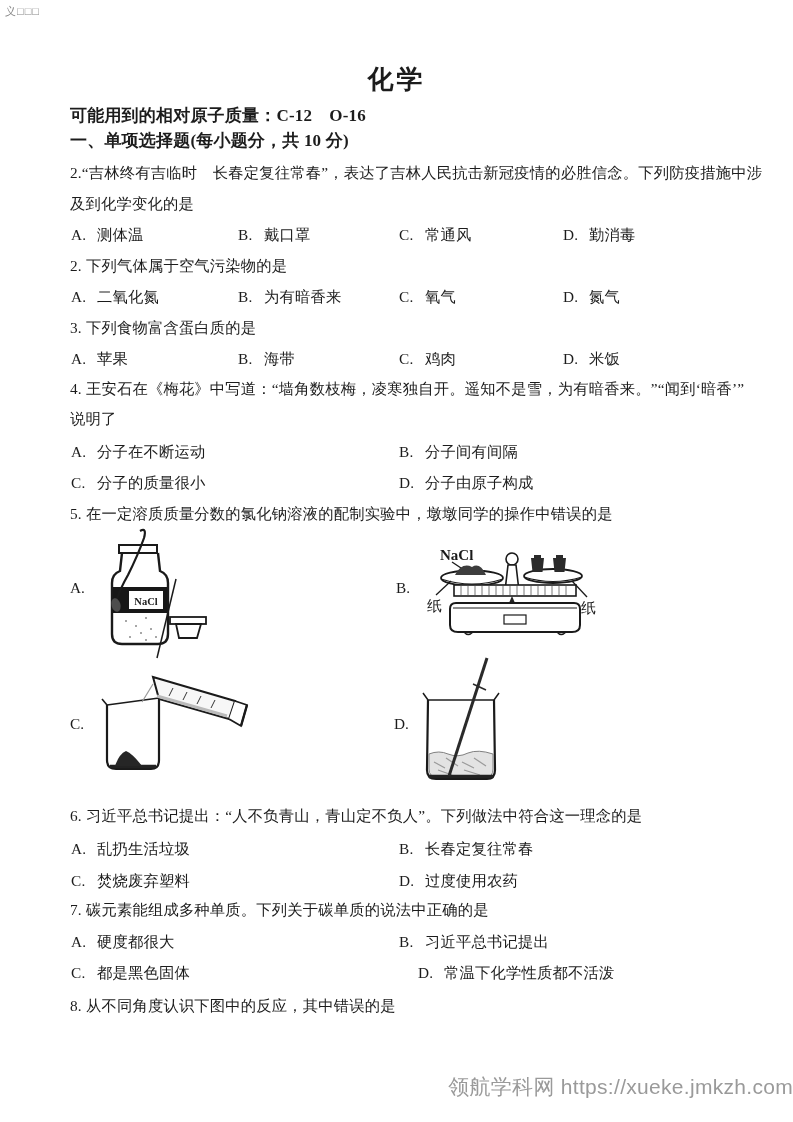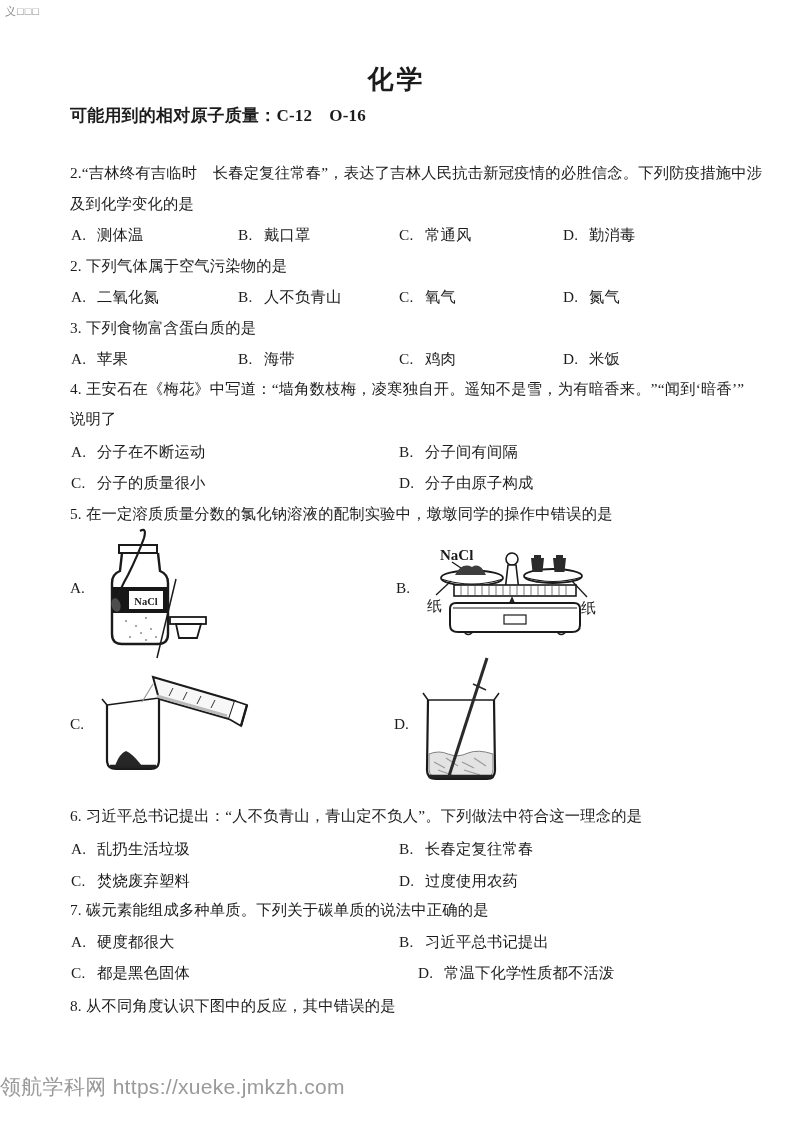--- a/index.html
+++ b/index.html
@@ -7,51 +7,52 @@
         font-family:"Liberation Serif","DejaVu Serif",serif;color:#1c1c1c;}
   .title{position:absolute;top:62px;left:0;width:100%;text-align:center;
          font-size:26px;font-weight:bold;letter-spacing:3px;}
   .tline{position:absolute;left:70px;font-size:15.3px;white-space:pre;letter-spacing:0.2px;}
   .hline{position:absolute;left:70px;font-size:17px;white-space:pre;font-weight:bold;letter-spacing:0.2px;}
   .orow{position:absolute;left:0;width:653px;height:22px;}
   .opt{position:absolute;top:0;font-size:15.3px;white-space:pre;letter-spacing:0.2px;}
   .ok{display:inline-block;min-width:18px;margin-right:8px;}
   .fig{position:absolute;text-align:right;}
   .fig-label{position:absolute;font-size:15.3px;}
-  .footer{position:absolute;top:1073px;left:0;width:100%;text-align:left;
+  .footer{position:absolute;top:1073px;left:0;width:100%;text-align:right;
           font-family:"Liberation Sans","DejaVu Sans",sans-serif;
           font-size:21px;color:#9a9a9a;letter-spacing:0.3px;}
   .corner{position:absolute;left:5px;top:4px;font-size:11px;color:#333;opacity:.6;
           font-family:"Liberation Sans","DejaVu Sans",sans-serif;letter-spacing:1px;}
   svg text{font-family:"Liberation Serif","DejaVu Serif",serif;}
 </style>
 </head>
 <body>
 
 <div class="page">
 
   <div class="corner">义□□□</div>
 
   <div class="title">化学</div>
 
   <div class="hline" style="top:104px">可能用到的相对原子质量：C-12　O-16</div>
+  <div class="hline" style="top:129px">一、单项选择题(每小题分，共 10 分)</div>
 
   <div class="tline" style="top:163px">2.“吉林终有吉临时　长春定复往常春”，表达了吉林人民抗击新冠疫情的必胜信念。下列防疫措施中涉</div>
   <div class="tline" style="top:194px">及到化学变化的是</div>
   <div class="orow" style="top:225px">
     <span class="opt" style="left:71px"><span class="ok">A.</span><span>测体温</span></span>
     <span class="opt" style="left:238px"><span class="ok">B.</span><span>戴口罩</span></span>
     <span class="opt" style="left:399px"><span class="ok">C.</span><span>常通风</span></span>
     <span class="opt" style="left:563px"><span class="ok">D.</span><span>勤消毒</span></span>
   </div>
 
   <div class="tline" style="top:256px">2. 下列气体属于空气污染物的是</div>
   <div class="orow" style="top:287px">
     <span class="opt" style="left:71px"><span class="ok">A.</span><span>二氧化氮</span></span>
-    <span class="opt" style="left:238px"><span class="ok">B.</span><span>人不负青山</span></span>
+    <span class="opt" style="left:238px"><span class="ok">B.</span><span>为有暗香来</span></span>
     <span class="opt" style="left:399px"><span class="ok">C.</span><span>氧气</span></span>
     <span class="opt" style="left:563px"><span class="ok">D.</span><span>氮气</span></span>
   </div>
 
   <div class="tline" style="top:318px">3. 下列食物富含蛋白质的是</div>
   <div class="orow" style="top:349px">
     <span class="opt" style="left:71px"><span class="ok">A.</span><span>苹果</span></span>
     <span class="opt" style="left:238px"><span class="ok">B.</span><span>海带</span></span>
     <span class="opt" style="left:399px"><span class="ok">C.</span><span>鸡肉</span></span>
     <span class="opt" style="left:563px"><span class="ok">D.</span><span>米饭</span></span>

